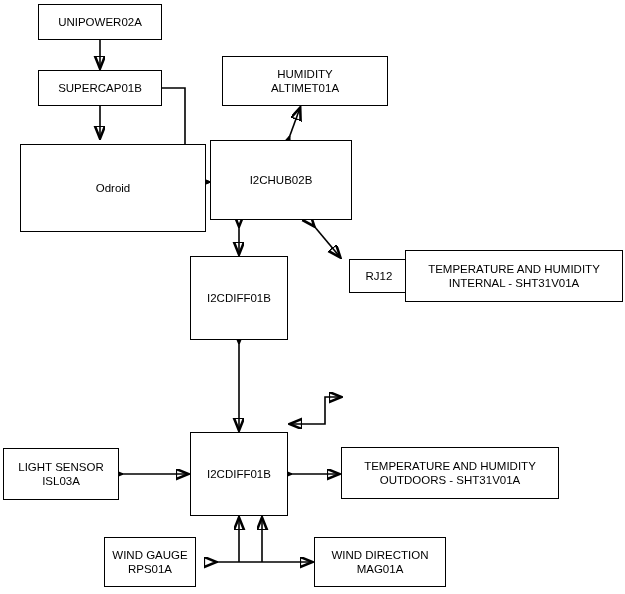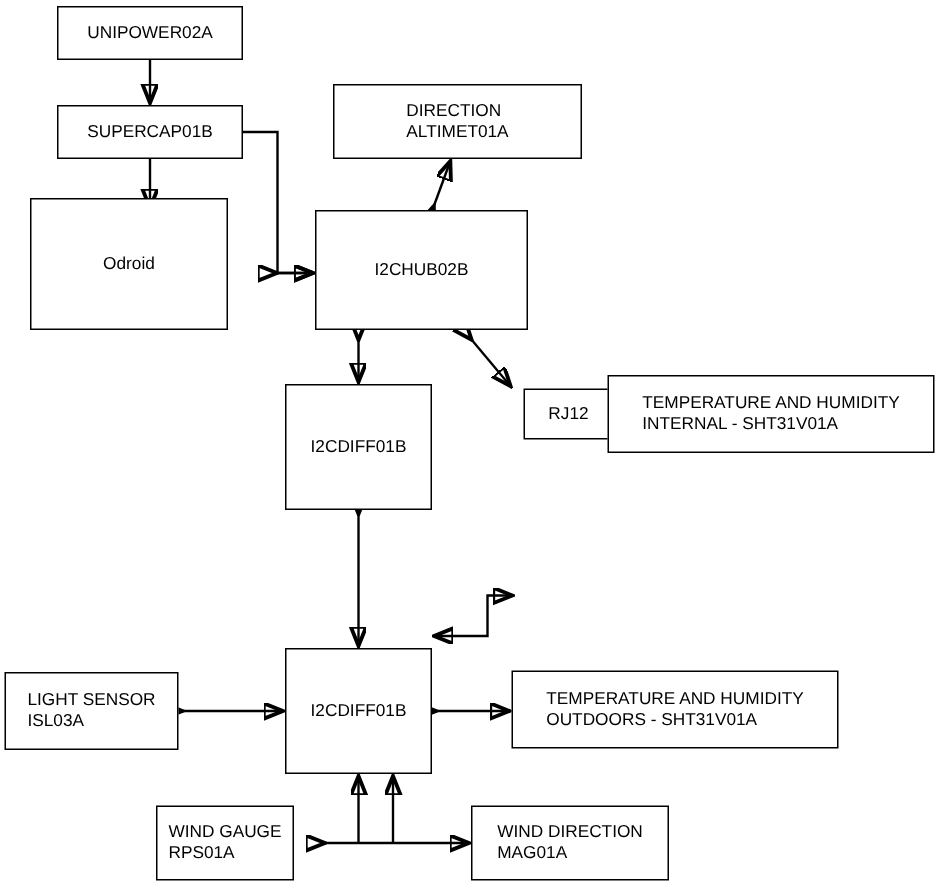--- a/index.html
+++ b/index.html
@@ -18,20 +18,21 @@
     overflow: hidden;
   }
   .node {
     position: absolute;
     box-sizing: border-box;
     border: 1.5px solid #000000;
     background: #ffffff;
     display: flex;
     align-items: center;
     justify-content: center;
+    text-align: center;
     color: #000000;
     font-size: 11.5px;
     line-height: 14px;
     padding: 2px 4px;
     z-index: 2;
     white-space: pre-line;
   }
   svg.edges {
     position: absolute;
     left: 0;
@@ -87,23 +88,23 @@
     <line x1="239" y1="540" x2="239" y2="518" marker-end="url(#arrow)"></line>
     <line x1="216" y1="562" x2="312" y2="562" marker-start="url(#arrow)" marker-end="url(#arrow)"></line>
     <polyline points="262,562 262,518" marker-end="url(#arrow)"></polyline>
     <line x1="239" y1="562" x2="239" y2="540"></line>
   </svg>
 
   <div class="node" style="left:38px;  top:4px;   width:124px; height:36px;">UNIPOWER02A</div>
 
   <div class="node" style="left:38px;  top:70px;  width:124px; height:36px;">SUPERCAP01B</div>
 
-  <div class="node" style="left:20px;  top:132px; width:132px; height:88px;">Odroid</div>
+  <div class="node" style="left:20px;  top:144px; width:186px; height:88px;">Odroid</div>
 
-  <div class="node" style="left:222px; top:56px;  width:166px; height:50px;">DIRECTION
+  <div class="node" style="left:222px; top:56px;  width:166px; height:50px;">HUMIDITY
 ALTIMET01A</div>
 
   <div class="node" style="left:210px; top:140px; width:142px; height:80px;">I2CHUB02B</div>
 
   <div class="node" style="left:313px; top:259px; width:60px;  height:34px;margin-left:36px;">RJ12</div>
 
   <div class="node" style="left:405px; top:250px; width:218px; height:52px;">TEMPERATURE AND HUMIDITY
 INTERNAL - SHT31V01A</div>
 
   <div class="node" style="left:190px; top:256px; width:98px;  height:84px;">I2CDIFF01B</div>

